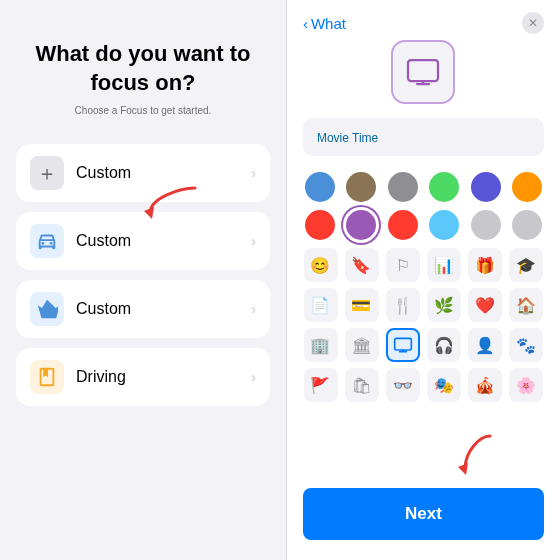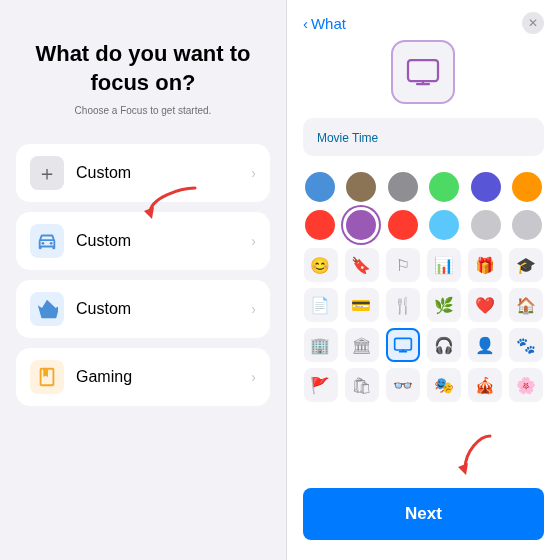--- a/index.html
+++ b/index.html
@@ -296,21 +296,21 @@
       <span class="focus-label">Custom</span>
       <span class="chevron">›</span>
     </div>
 
     <div class="focus-item">
       <div class="focus-icon reading">
         <svg viewBox="0 0 24 24" width="22" height="22" fill="#f5a623">
             <path d="M18 2H6c-1.1 0-2 .9-2 2v16c0 1.1.9 2 2 2h12c1.1 0 2-.9 2-2V4c0-1.1-.9-2-2-2zm0 18H6V4h2v8l2.5-1.5L13 12V4h5v16z"></path>
           </svg>
       </div>
-      <span class="focus-label">Gaming</span>
+      <span class="focus-label">Driving</span>
       <span class="chevron">›</span>
     </div>
   </div>
 
   <div class="arrow-container">
     <svg class="red-arrow" viewBox="0 0 60 40" fill="none">
       <path d="M55 5 C40 5, 10 15, 10 30" stroke="#e53935" stroke-width="3" fill="none" stroke-linecap="round"></path>
       <polygon points="4,28 14,24 12,36" fill="#e53935"></polygon>
     </svg>
   </div>

